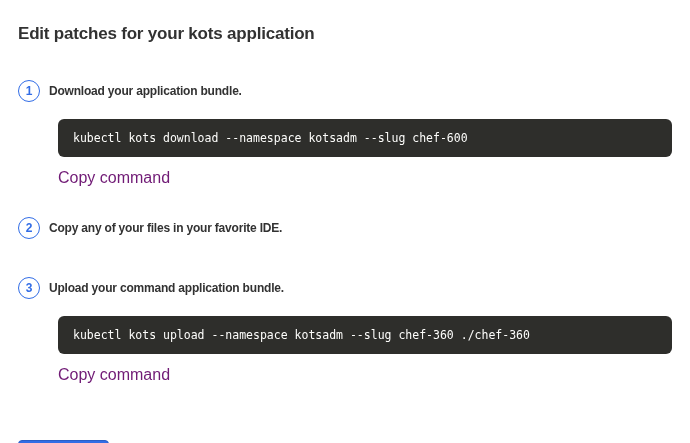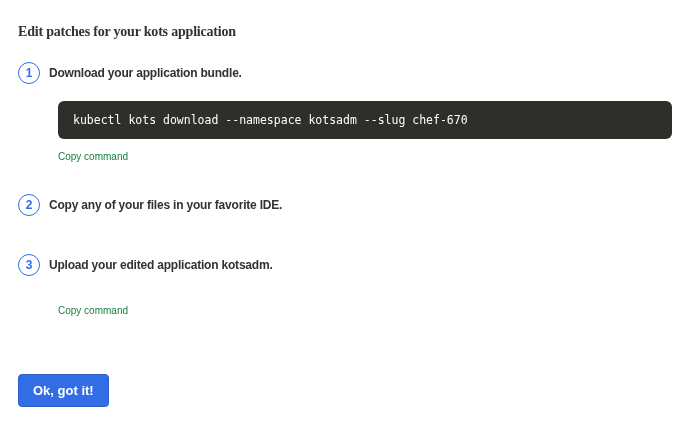--- a/index.html
+++ b/index.html
@@ -10,26 +10,25 @@
     font-family: "Liberation Sans", sans-serif;
     overflow: hidden;
   }
   .page {
     width: 690px;
     height: 443px;
     padding: 24px 18px 0 18px;
     background: #ffffff;
   }
   .page-title {
-    font-size: 14px;
+    font-size: 17px;
     font-weight: bold;
     color: #323232;
     letter-spacing: -0.2px;
-    margin-bottom: 22px;
-    font-family: Liberation Serif, serif;
+    margin-bottom: 36px;
   }
   .step { margin-bottom: 30px; }
   .step.no-body { margin-bottom: 38px; }
   .step-header {
     display: flex;
     align-items: center;
   }
   .step-circle {
     width: 22px;
     height: 22px;
@@ -66,22 +65,22 @@
   }
   .code-block code {
     font-family: "DejaVu Sans Mono", monospace;
     font-size: 11.5px;
     color: #fdfdfb;
     white-space: pre;
   }
   .copy-link {
     display: inline-block;
     margin-top: 12px;
-    font-size: 10px;
-    color: #15803d;
+    font-size: 16px;
+    color: #701a75;
     text-decoration: none;
     cursor: pointer;
     text-align: right;
   }
   .ok-button {
     margin-top: 26px;
     background: #326de6;
     border: 1px solid #2b5ec7;
     border-radius: 4px;
     color: #ffffff;
@@ -100,40 +99,43 @@
   <h2 class="page-title">Edit patches for your kots application</h2>
 
   
   <div class="step">
     <div class="step-header">
       <span class="step-circle">1</span>
       <span class="step-title">Download your application bundle.</span>
     </div>
     <div class="step-body">
       <div class="code-block">
-        <code>kubectl kots download --namespace kotsadm --slug chef-670</code>
+        <code>kubectl kots download --namespace kotsadm --slug chef-600</code>
       </div>
       <a class="copy-link">Copy command</a>
     </div>
   </div>
 
   
   <div class="step no-body">
     <div class="step-header">
       <span class="step-circle">2</span>
       <span class="step-title">Copy any of your files in your favorite IDE.</span>
     </div>
   </div>
 
   
   <div class="step">
     <div class="step-header">
       <span class="step-circle">3</span>
-      <span class="step-title">Upload your edited application kotsadm.</span>
+      <span class="step-title">Upload your command application bundle.</span>
     </div>
     <div class="step-body">
+      <div class="code-block">
+        <code>kubectl kots upload --namespace kotsadm --slug chef-360 ./chef-360</code>
+      </div>
       <a class="copy-link">Copy command</a>
     </div>
   </div>
 
   <button class="ok-button">Ok, got it!</button>
 
 </div>
 
 </body></html>

